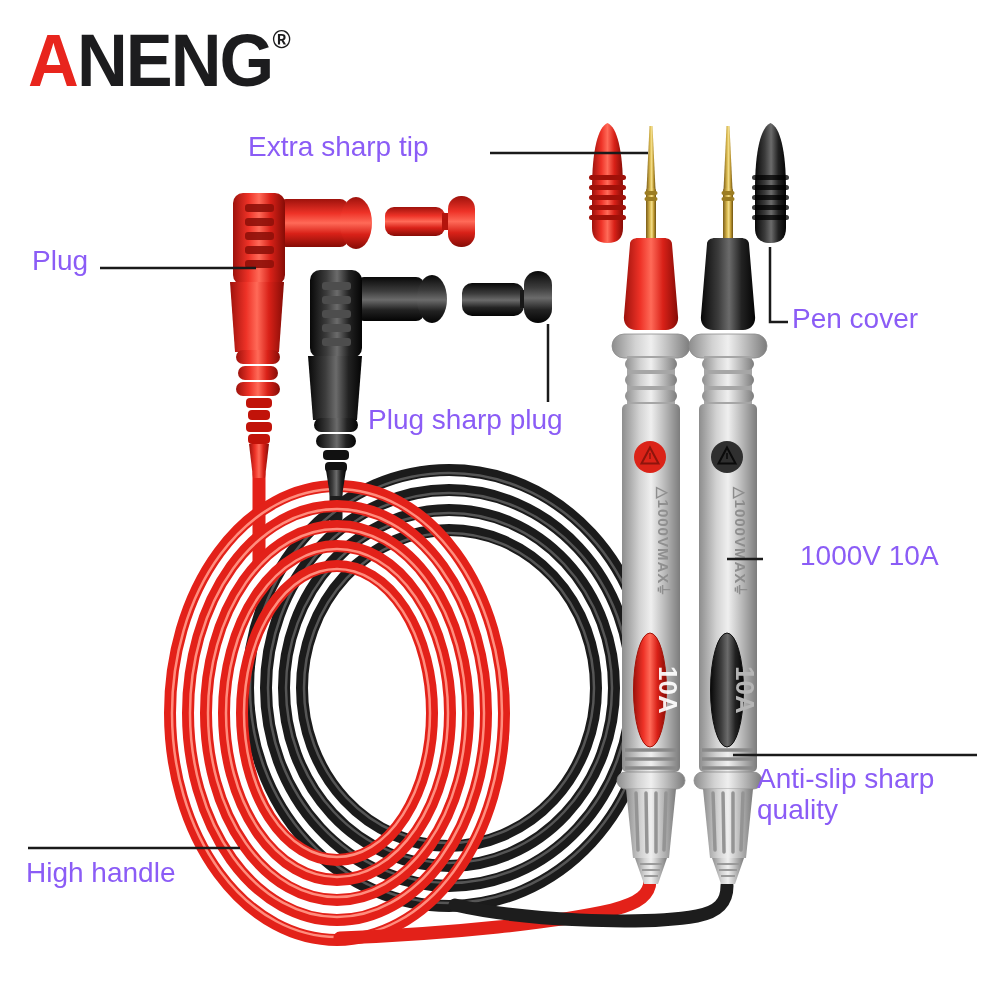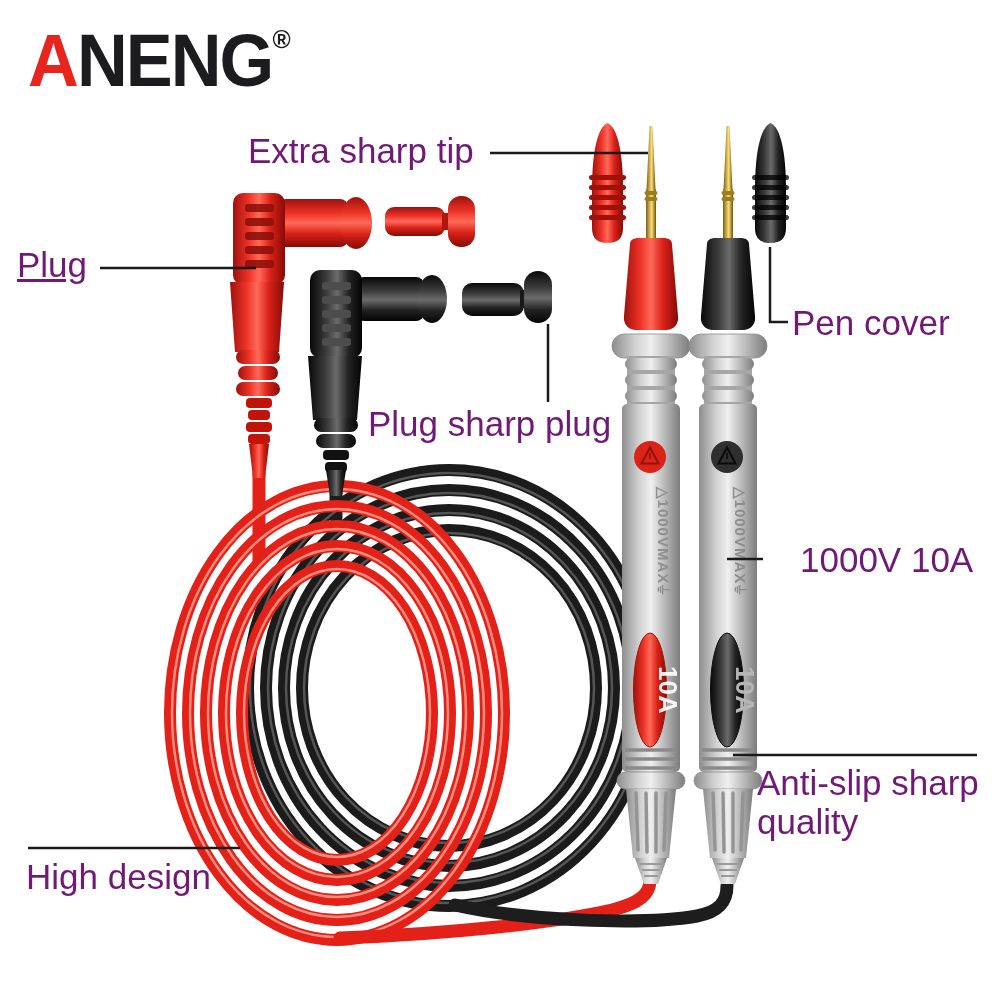--- a/index.html
+++ b/index.html
@@ -4,23 +4,23 @@
 <style>
   html,body{margin:0;padding:0;background:#ffffff;}
   .stage{position:relative;width:1000px;height:1000px;background:#ffffff;overflow:hidden;
          font-family:"Liberation Sans",sans-serif;}
   .illus{position:absolute;left:0;top:0;}
   .logo{position:absolute;left:28px;top:18px;font-weight:bold;font-size:74px;
         letter-spacing:-2px;transform:scaleX(.95);transform-origin:left top;
         color:#1c1c1e;white-space:nowrap;}
   .logo .a{color:#e8251d;}
   .logo .reg{font-size:26px;vertical-align:38px;letter-spacing:0;}
-  .callout{position:absolute;font-size:35px;color:#701a75;white-space:nowrap;line-height:1.12;}
+  .callout{position:absolute;font-size:28px;color:#8b5cf6;white-space:nowrap;line-height:1.12;}
   .co-extra{left:248px;top:131px;}
-  .co-plug{left:17px;top:245px;text-decoration:underline;}
+  .co-plug{left:32px;top:245px;}
   .co-pencover{left:792px;top:303px;text-align:center;}
   .co-dust{left:368px;top:404px;}
   .co-rating{left:768px;top:540px;margin-left:32px;}
   .co-antislip{left:757px;top:763px;}
   .co-pvc{left:26px;top:856px;line-height:1.2;}
 </style>
 </head>
 <body>
 
 <div class="stage">
@@ -286,16 +286,16 @@
   <div class="callout co-extra">Extra sharp tip</div>
   <div class="callout co-plug">Plug</div>
   <div class="callout co-pencover">Pen cover</div>
   <div class="callout co-dust">Plug sharp plug</div>
   <div class="callout co-rating">1000V 10A</div>
   <div class="callout co-antislip">
     <div>Anti-slip sharp</div>
     <div>quality</div>
   </div>
   <div class="callout co-pvc">
-    <div>High design</div>
+    <div>High handle</div>
   </div>
 
 </div>
 
 </body></html>

